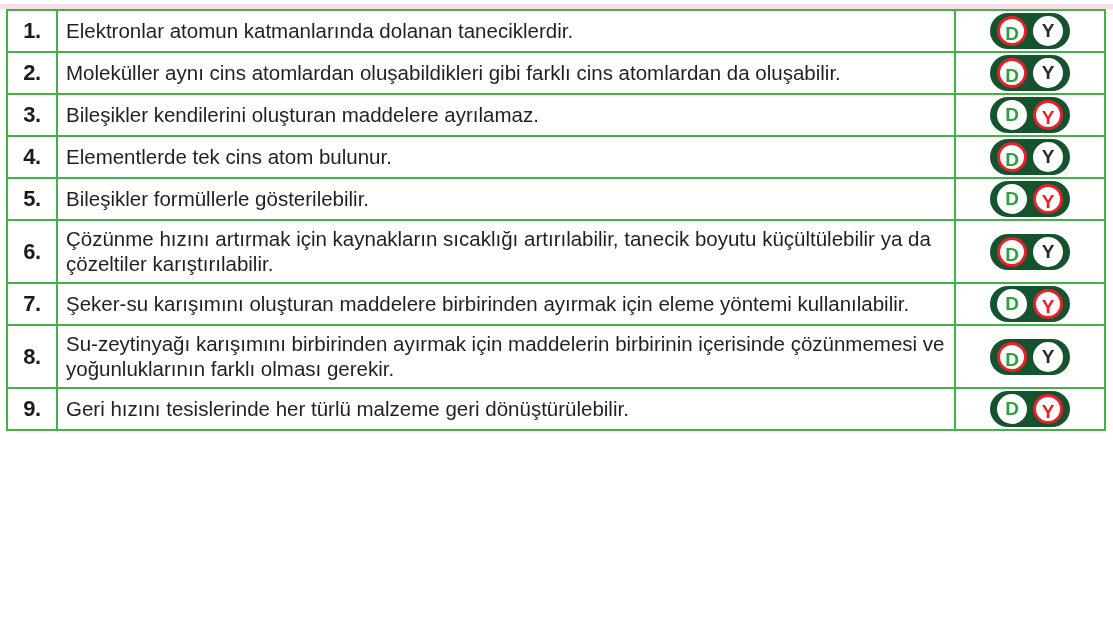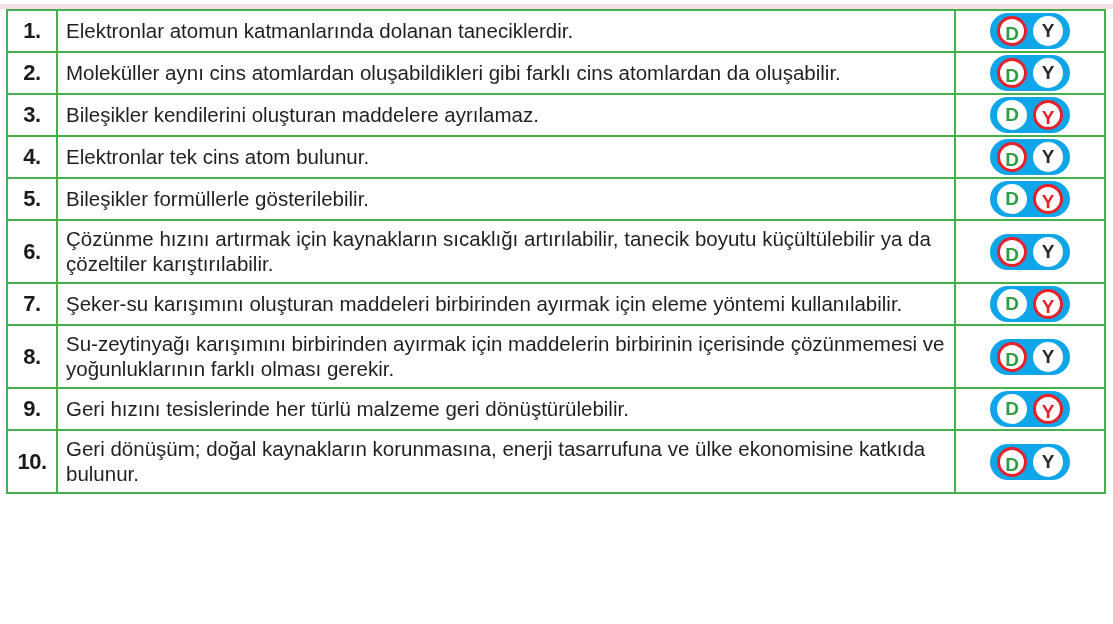--- a/index.html
+++ b/index.html
@@ -69,21 +69,21 @@
     line-height: 1.22;
   }
   td.ans-cell {
     width: 148px;
     text-align: center;
     border-left: 2px solid #43b04a;
     padding: 2px 0;
   }
   .pill {
     display: inline-block;
-    background: #0ea5e9;
+    background: #14532d;
     border-radius: 20px;
     padding: 3px 7px;
     line-height: 0;
     white-space: nowrap;
   }
   .opt {
     display: inline-block;
     width: 30px;
     height: 30px;
     line-height: 30px;
@@ -151,21 +151,21 @@
         <td class="text-cell">Bileşikler kendilerini oluşturan maddelere ayrılamaz.</td>
         <td class="ans-cell">
           <span class="pill">
             <span class="opt opt-d">D</span><span class="opt opt-y circled">Y</span>
           </span>
         </td>
       </tr>
 
       <tr class="row-sep-gap">
         <td class="num-cell">4.</td>
-        <td class="text-cell">Elektronlar tek cins atom bulunur.</td>
+        <td class="text-cell">Elementlerde tek cins atom bulunur.</td>
         <td class="ans-cell">
           <span class="pill">
             <span class="opt opt-d circled">D</span><span class="opt opt-y">Y</span>
           </span>
         </td>
       </tr>
 
       <tr>
         <td class="num-cell">5.</td>
         <td class="text-cell">Bileşikler formüllerle gösterilebilir.</td>
@@ -181,21 +181,21 @@
         <td class="text-cell">Çözünme hızını artırmak için kaynakların sıcaklığı artırılabilir, tanecik boyutu küçültülebilir ya da çözeltiler karıştırılabilir.</td>
         <td class="ans-cell">
           <span class="pill">
             <span class="opt opt-d circled">D</span><span class="opt opt-y">Y</span>
           </span>
         </td>
       </tr>
 
       <tr>
         <td class="num-cell">7.</td>
-        <td class="text-cell">Şeker-su karışımını oluşturan maddeleri birbirinden ayırmak için eleme yöntemi kullanılabilir.</td>
+        <td class="text-cell">Şeker-su karışımını oluşturan maddelere birbirinden ayırmak için eleme yöntemi kullanılabilir.</td>
         <td class="ans-cell">
           <span class="pill">
             <span class="opt opt-d">D</span><span class="opt opt-y circled">Y</span>
           </span>
         </td>
       </tr>
 
       <tr>
         <td class="num-cell">8.</td>
         <td class="text-cell">Su-zeytinyağı karışımını birbirinden ayırmak için maddelerin birbirinin içerisinde çözünmemesi ve yoğunluklarının farklı olması gerekir.</td>
@@ -209,25 +209,16 @@
       <tr>
         <td class="num-cell">9.</td>
         <td class="text-cell">Geri hızını tesislerinde her türlü malzeme geri dönüştürülebilir.</td>
         <td class="ans-cell">
           <span class="pill">
             <span class="opt opt-d">D</span><span class="opt opt-y circled">Y</span>
           </span>
         </td>
       </tr>
 
-      <tr>
-        <td class="num-cell">10.</td>
-        <td class="text-cell">Geri dönüşüm; doğal kaynakların korunmasına, enerji tasarrufuna ve ülke ekonomisine katkıda bulunur.</td>
-        <td class="ans-cell">
-          <span class="pill">
-            <span class="opt opt-d circled">D</span><span class="opt opt-y">Y</span>
-          </span>
-        </td>
-      </tr>
 
     </tbody>
   </table>
 </div>
 
 </body></html>

